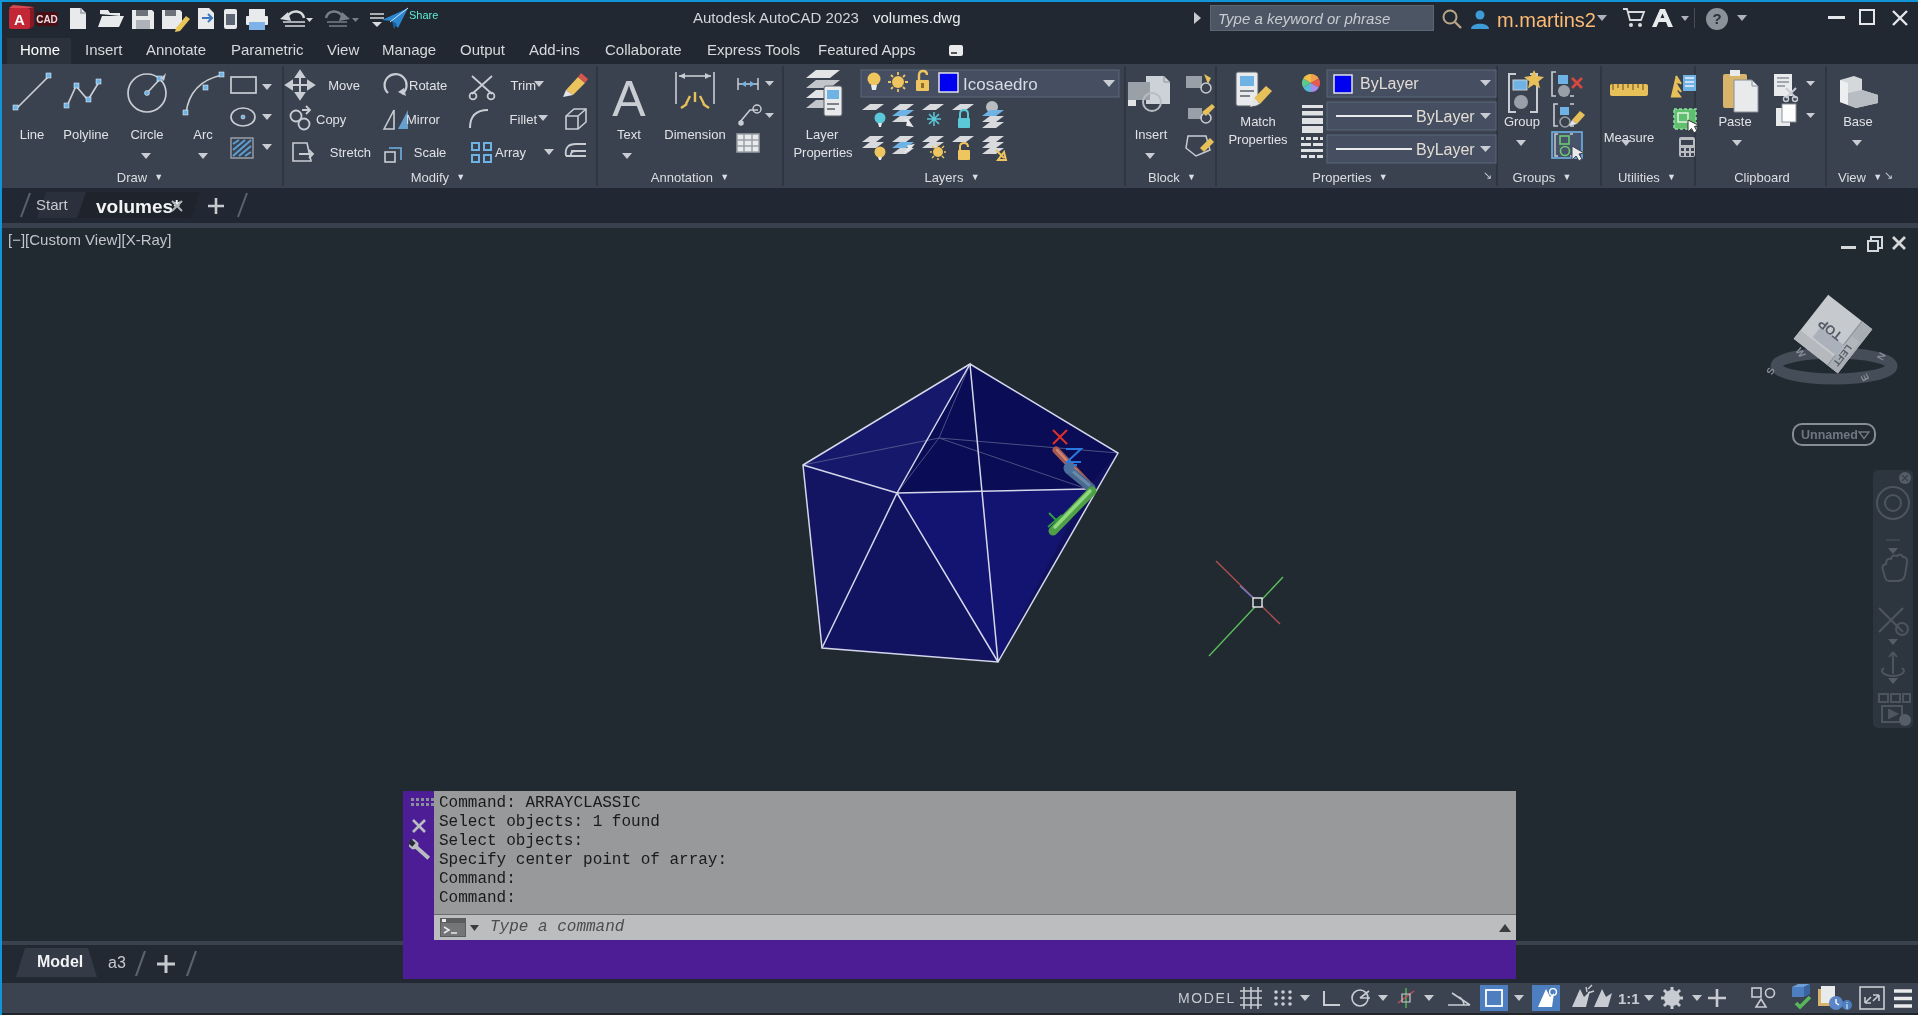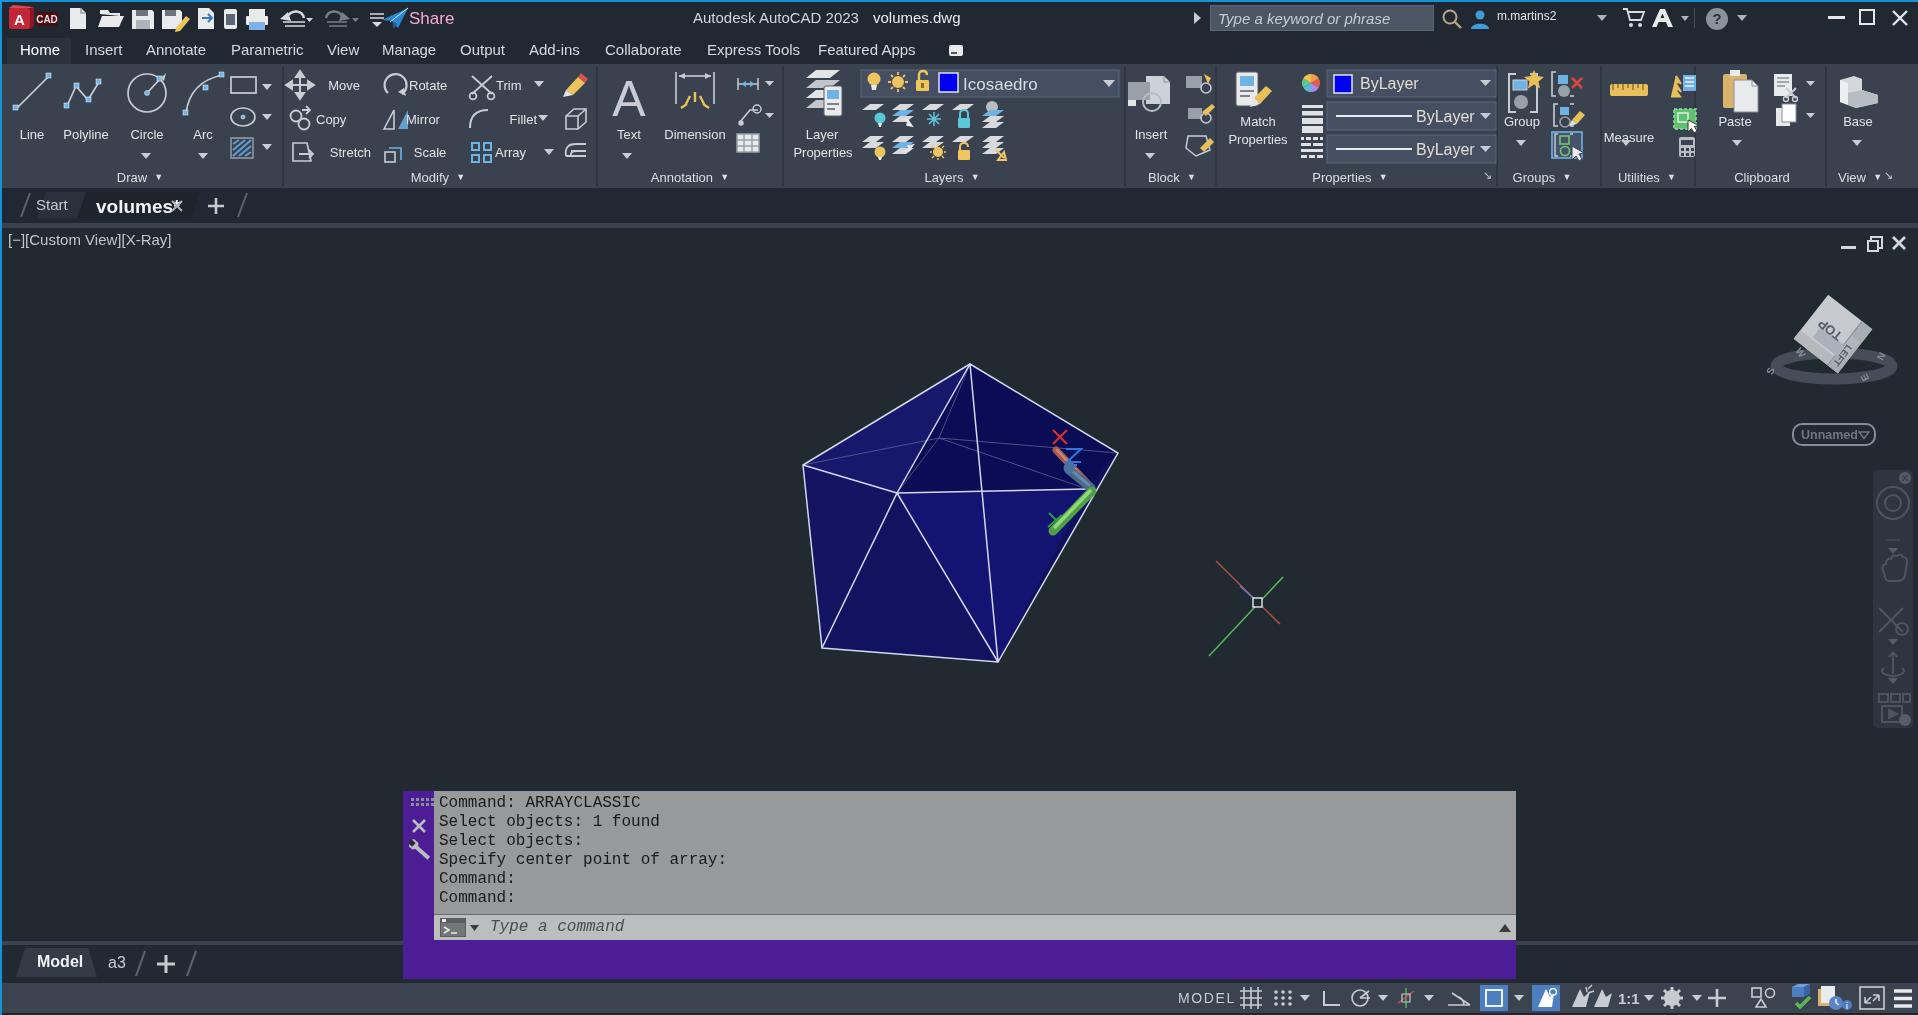--- a/index.html
+++ b/index.html
@@ -76,38 +76,38 @@
       <path d="M263 16 L283 16 M265 20 L283 20" stroke="#777e88" stroke-width="1.4" fill="none"></path>
       <path d="M288 12 L295 12 L291.5 16 Z" fill="#777e88"></path>
 
       <path d="M306 8 L320 8 M306 12 L320 12" stroke="#d8dadd" stroke-width="1.6"></path>
       <path d="M308 16 L318 16 L313 21 Z" fill="#d8dadd"></path>
 
       <path d="M318 14 L344 2 L334 22 L328 15 Z" fill="#2a87d0"></path>
       <path d="M328 15 L330 23 L333 18" fill="#1b5f9e"></path>
       <path d="M344 2 L326 16" stroke="#cfe4f5" stroke-width="1" fill="none"></path>
     </svg>
-    <span class="abs" style="left:409px;top:9px;font-size:17px;color:#f9a8d4">Share</span>
+    <span class="abs" style="left:409px;top:9px;font-size:11px;color:#5eead4">Share</span>
     <span class="abs" style="left:693px;top:9px;font-size:15px;color:#d2d5d9">Autodesk AutoCAD 2023</span>
     <span class="abs" style="left:873px;top:9px;font-size:15px;color:#e8eaed">volumes.dwg</span>
 
     <svg class="abs" style="left:1190px;top:10px" width="14" height="16" viewBox="0 0 14 16">
         <path d="M4 2 L11 8 L4 14 Z" fill="#c6cace"></path>
       </svg>
     <div class="abs" style="left:1210px;top:5px;width:224px;height:26px;background:#4b5563;border:1px solid #5c6673"></div>
     <span class="abs" style="left:1218px;top:10px;font-size:15px;font-style:italic;color:#c8ccd1">Type a keyword or phrase</span>
     <svg class="abs" style="left:1440px;top:7px" width="24" height="24" viewBox="0 0 24 24">
       <circle cx="10" cy="10" r="6.5" fill="none" stroke="#b9a588" stroke-width="2"></circle>
       <path d="M15 15 L21 21" stroke="#b9a588" stroke-width="2.4"></path>
     </svg>
     <svg class="abs" style="left:1468px;top:7px" width="24" height="24" viewBox="0 0 24 24">
       <circle cx="12" cy="8" r="4.5" fill="#3f9bd8"></circle>
       <path d="M3 22 C3 15 21 15 21 22 Z" fill="#3f9bd8"></path>
     </svg>
-    <span class="abs" style="left:1497px;top:9px;font-size:12px;color:#e5e5e5">m.martins2</span>
+    <span class="abs" style="left:1497px;top:9px;font-size:20px;color:#fdba74">m.martins2</span>
     <svg class="abs" style="left:1596px;top:14px" width="12" height="8" viewBox="0 0 12 8">
         <path d="M1 1 L6 7 L11 1 Z" fill="#aeb3b9"></path>
       </svg>
     <svg class="abs" style="left:1622px;top:7px" width="24" height="22" viewBox="0 0 24 22">
       <path d="M1 2 L5 2 L8 13 L19 13 L22 5 L6 5" fill="none" stroke="#d8dadd" stroke-width="1.8"></path>
       <circle cx="9" cy="18" r="2" fill="#d8dadd"></circle>
         <circle cx="18" cy="18" r="2" fill="#d8dadd"></circle>
     </svg>
     <svg class="abs" style="left:1650px;top:7px" width="26" height="22" viewBox="0 0 26 22">
       <path d="M2 20 L10 2 L15 2 L23 20 L18 20 L16 15 L7 15 L9 11 L14.4 11 L12.5 6.5 L6.5 20 Z" fill="#e8eaec"></path>
@@ -498,21 +498,21 @@
       <path d="M1840 16 L1848 19 L1848 41 L1840 38 Z" fill="#eceef0"></path>
       <path d="M1848 29 L1862 26 L1878 31 L1878 39 L1856 44 L1848 41 Z" fill="#b8bdc3"></path>
     </svg>
 
     <span class="icolabel" style="left:10px;top:63px;width:44px">Line</span>
     <span class="icolabel" style="left:56px;top:63px;width:60px">Polyline</span>
     <span class="icolabel" style="left:120px;top:63px;width:54px">Circle</span>
     <span class="icolabel" style="left:180px;top:63px;width:46px">Arc</span>
     <span class="icolabel" style="left:316px;top:14px;width:44px;text-align:right">Move</span>
     <span class="icolabel" style="left:409px;top:14px;width:50px;text-align:left">Rotate</span>
-    <span class="icolabel" style="left:496px;top:14px;width:40px;text-align:left">Trim</span>
+    <span class="icolabel" style="left:496px;top:14px;width:40px;text-align:right">Trim</span>
     <span class="icolabel" style="left:316px;top:48px;width:44px;text-align:left">Copy</span>
     <span class="icolabel" style="left:406px;top:48px;width:50px;text-align:left">Mirror</span>
     <span class="icolabel" style="left:493px;top:48px;width:44px;text-align:right">Fillet</span>
     <span class="icolabel" style="left:317px;top:81px;width:54px;text-align:right">Stretch</span>
     <span class="icolabel" style="left:407px;top:81px;width:46px;text-align:center">Scale</span>
     <span class="icolabel" style="left:495px;top:81px;width:44px;text-align:left">Array</span>
     <span class="icolabel" style="left:607px;top:63px;width:44px">Text</span>
     <span class="icolabel" style="left:652px;top:63px;width:86px">Dimension</span>
     <span class="icolabel" style="left:797px;top:63px;width:50px">Layer</span>
     <span class="icolabel" style="left:785px;top:81px;width:76px">Properties</span>

